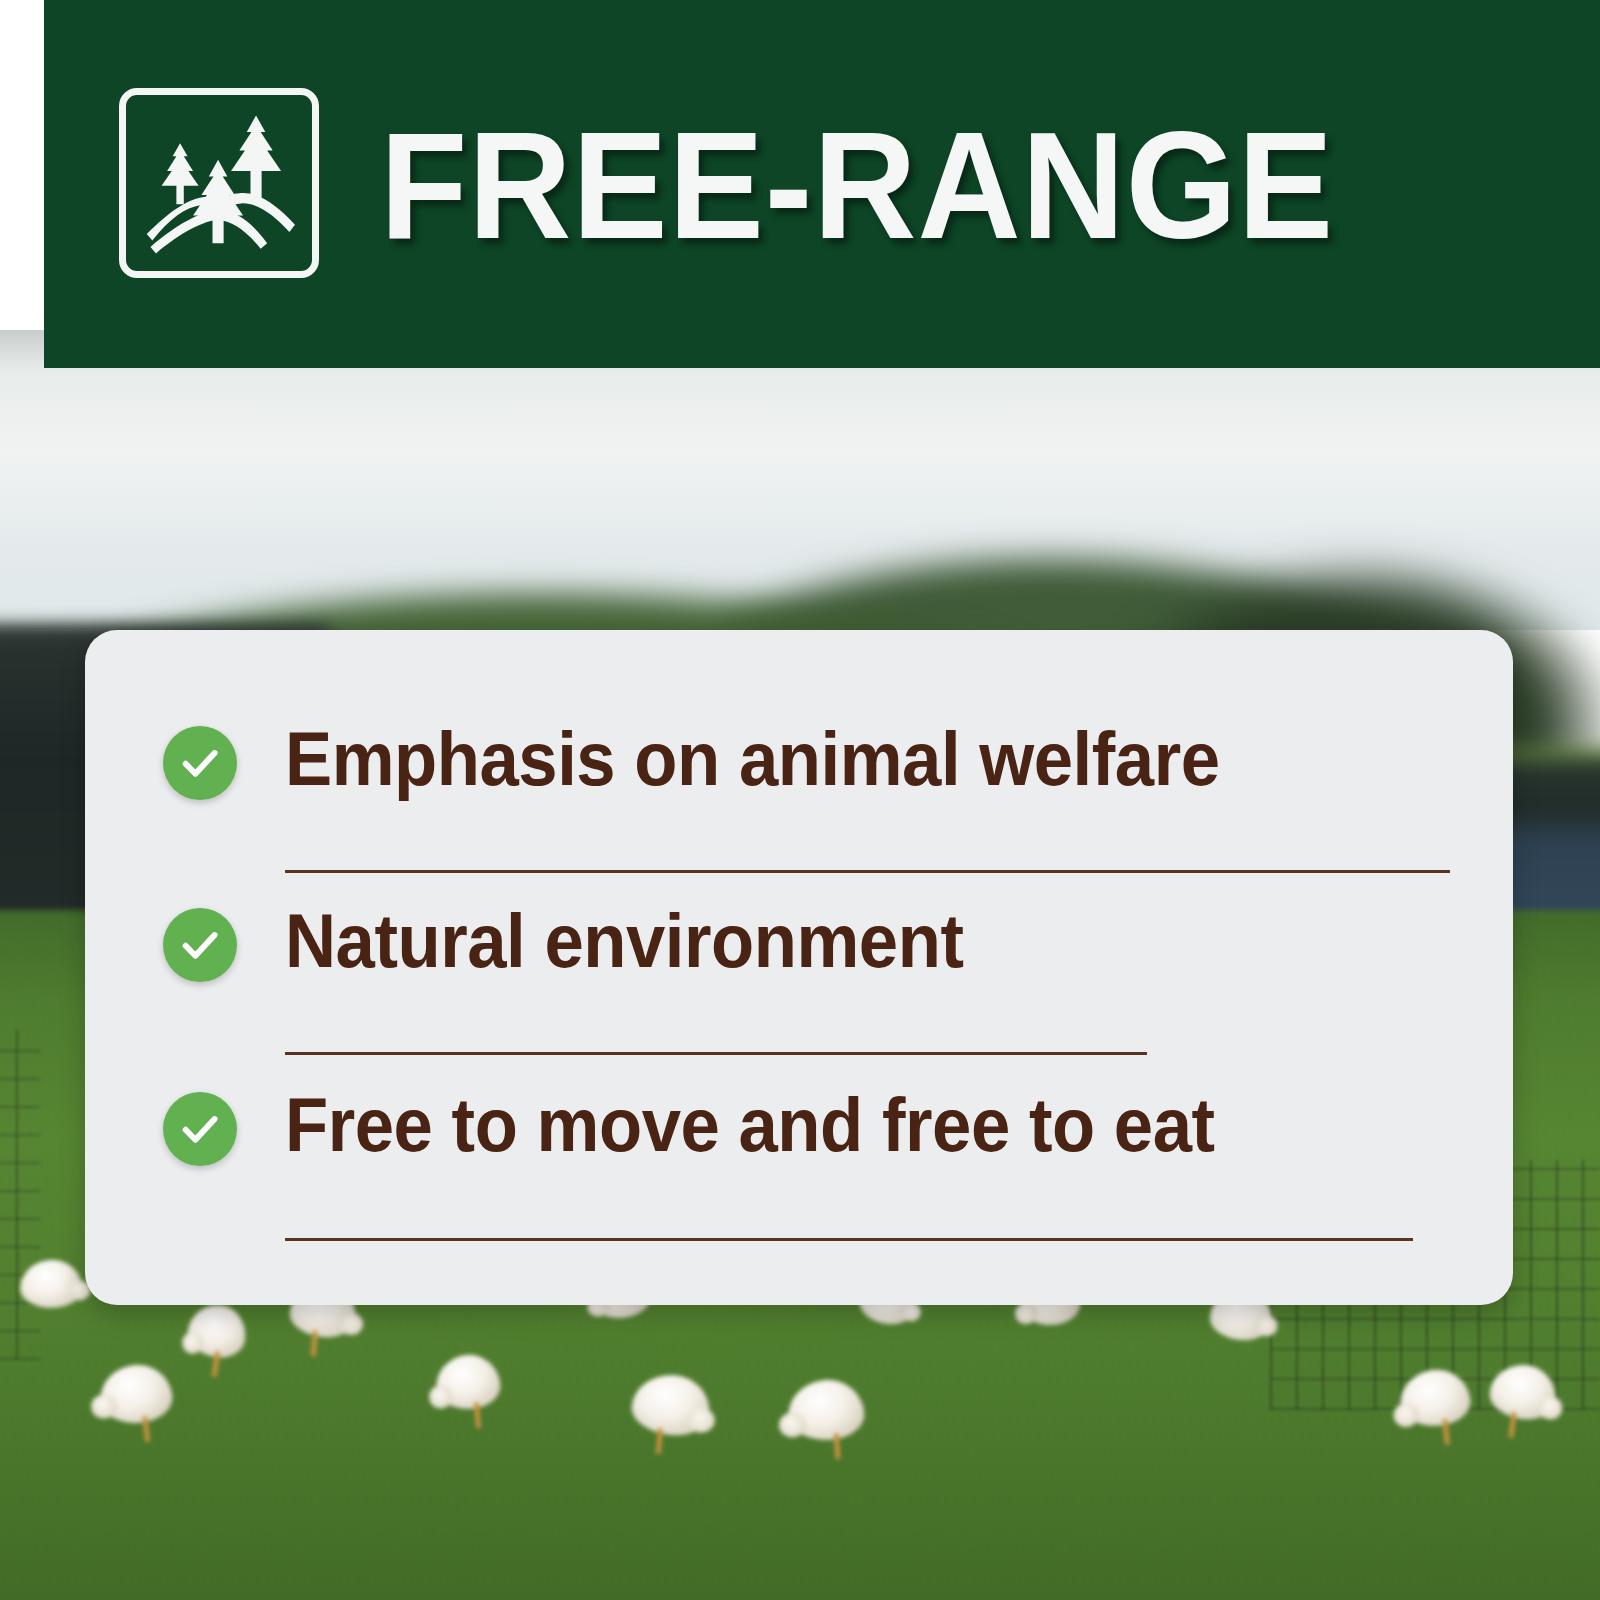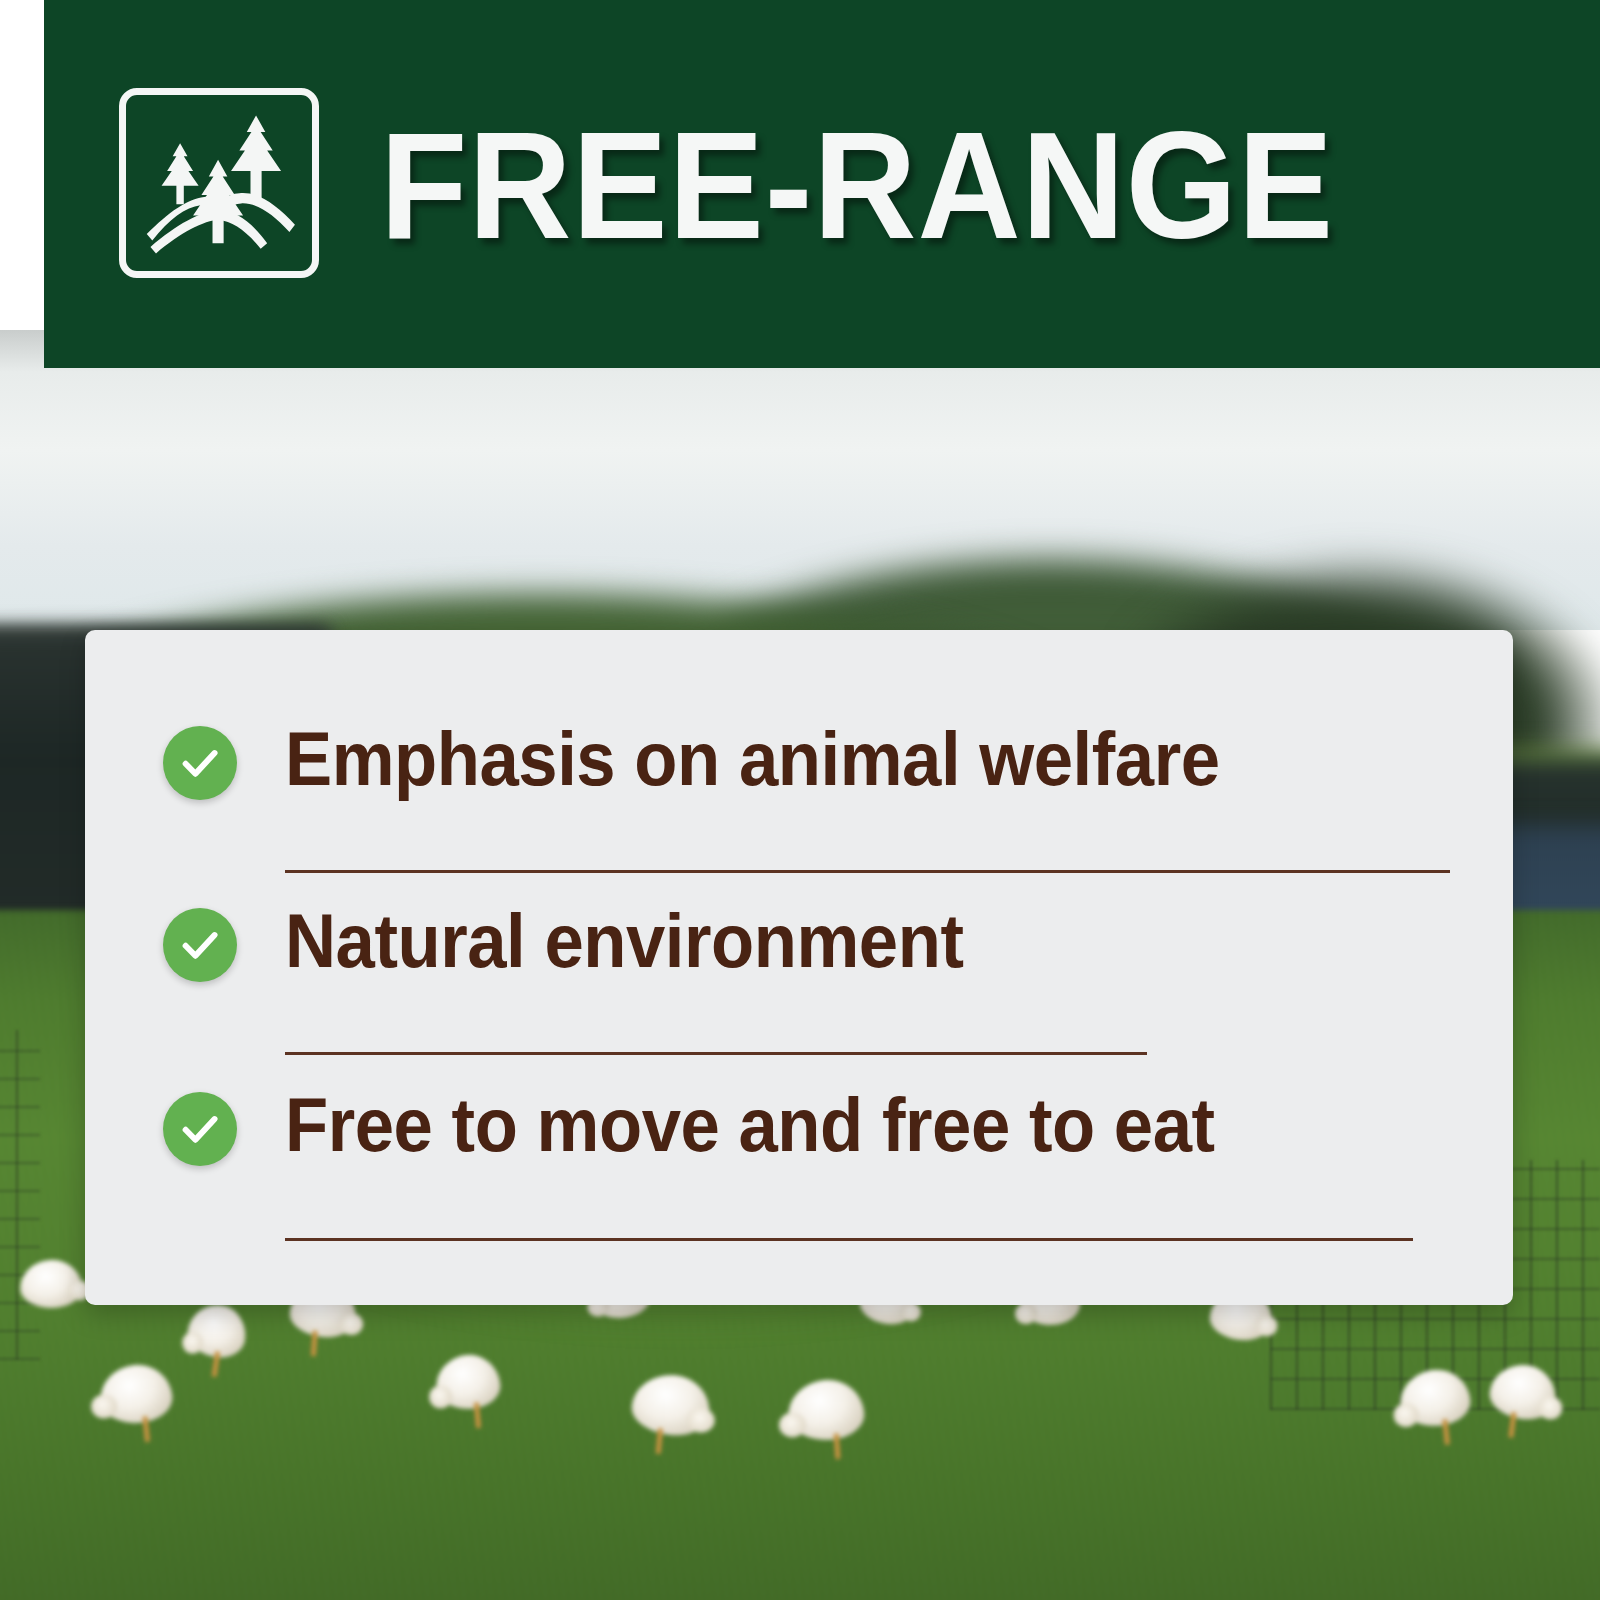--- a/index.html
+++ b/index.html
@@ -169,21 +169,21 @@
     transform: scaleX(0.94); transform-origin: left center;
     text-shadow: 5px 6px 7px rgba(0,0,0,.42);
     white-space: nowrap;
   }
 
   
   .card {
     position: absolute; left: 85px; top: 630px;
     width: 1428px; height: 675px;
     background: #ecedee;
-    border-radius: 10px;
+    border-radius: 32px;
     box-shadow: 0 10px 26px rgba(0,0,0,.22);
     z-index: 6;
     padding-left: 20px;
   }
 
   .check {
     position: absolute; left: 78px;
     width: 74px; height: 74px; border-radius: 50%;
     background: #62b150;
     box-shadow: 0 3px 7px rgba(0,0,0,.20);

